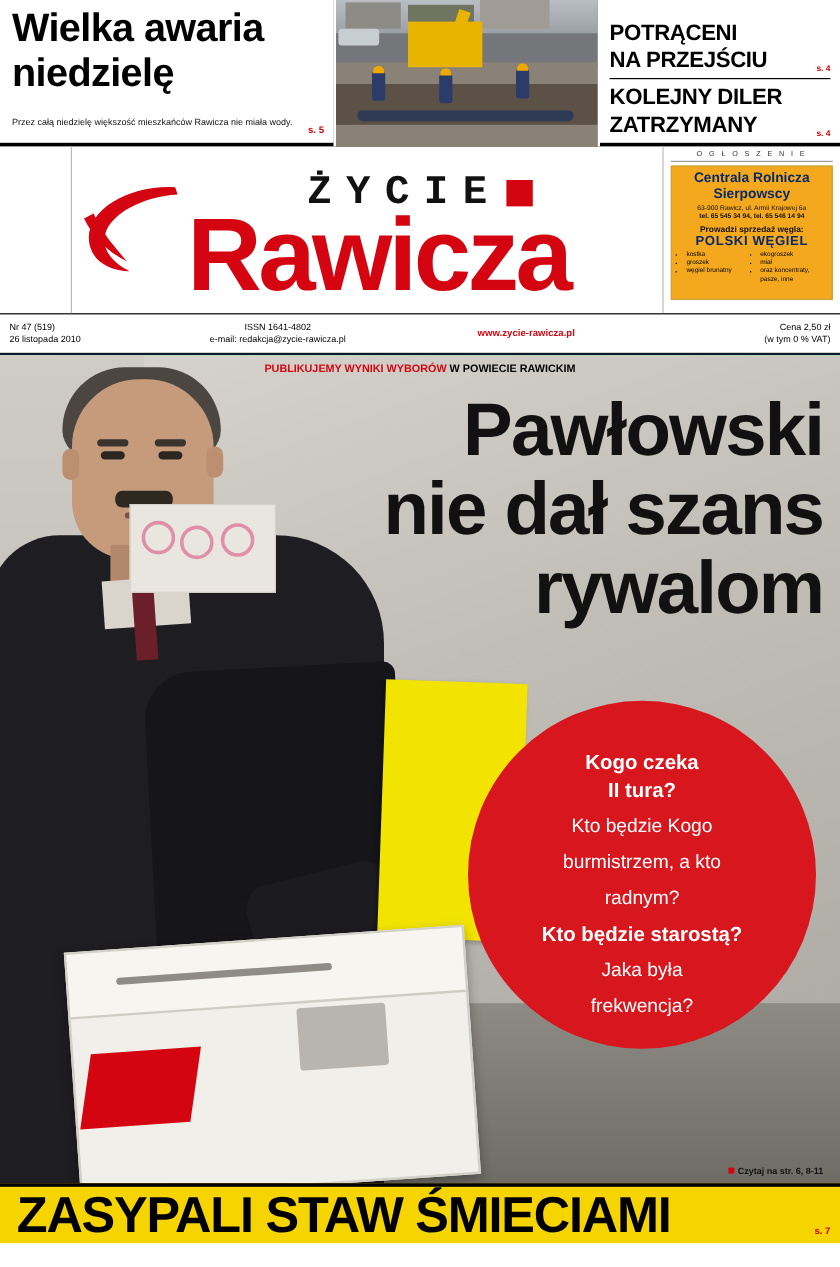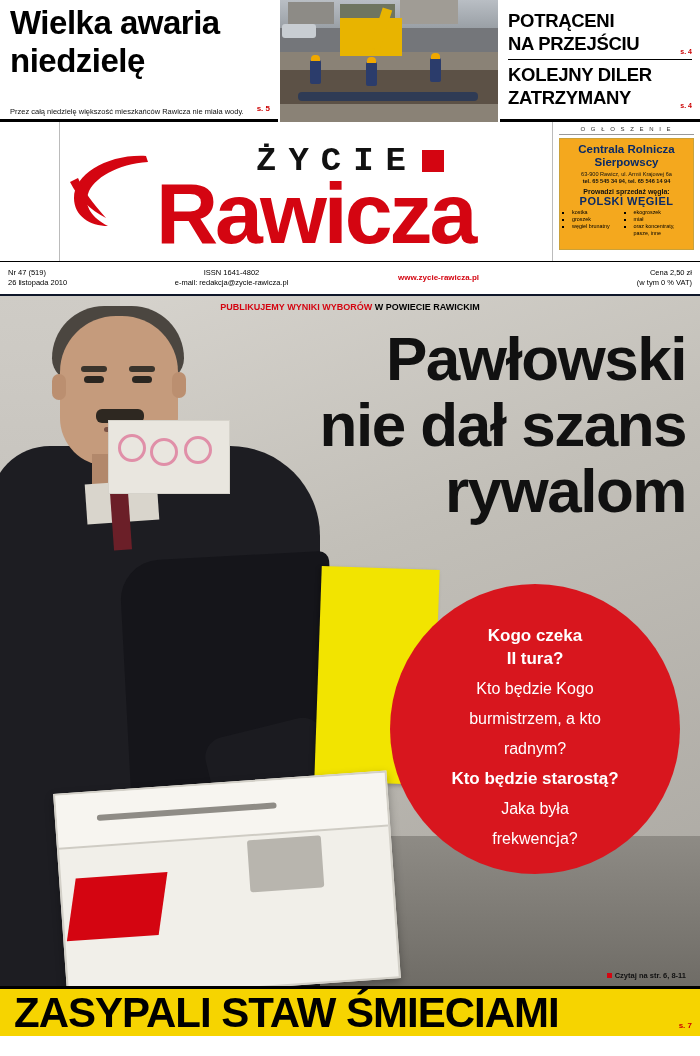--- a/index.html
+++ b/index.html
@@ -39,21 +39,21 @@
   }
   .top-left h1 {
     margin: 0;
     font-size: 33px;
     line-height: 38px;
     font-weight: bold;
     letter-spacing: -0.5px;
   }
   .top-left .lead {
     position: absolute;
-    bottom: 2px;
+    bottom: 12px;
     left: 10px;
     right: 8px;
     font-size: 7.5px;
     line-height: 10px;
     color: #111;
     margin-top: 16px;
   }
   .top-left .pg {
     position: absolute;
     bottom: 6px;
@@ -129,21 +129,21 @@
   .tp-h1 { top: 55px; left: 31px; }
   .tp-h2 { top: 57px; left: 87px; }
   .tp-h3 { top: 53px; left: 151px; }
 
   .top-right {
     width: 198px;
     box-sizing: border-box;
     padding: 0 6px 0 8px;
     display: flex;
     flex-direction: column;
-    justify-content: center;
+    justify-content: flex-end;
   }
   .tr-item {
     position: relative;
     padding: 3px 0 4px 0;
   }
   .tr-item.first { border-bottom: 1px solid #000; }
   .tr-item .t {
     font-size: 18.5px;
     line-height: 23px;
     font-weight: bold;

